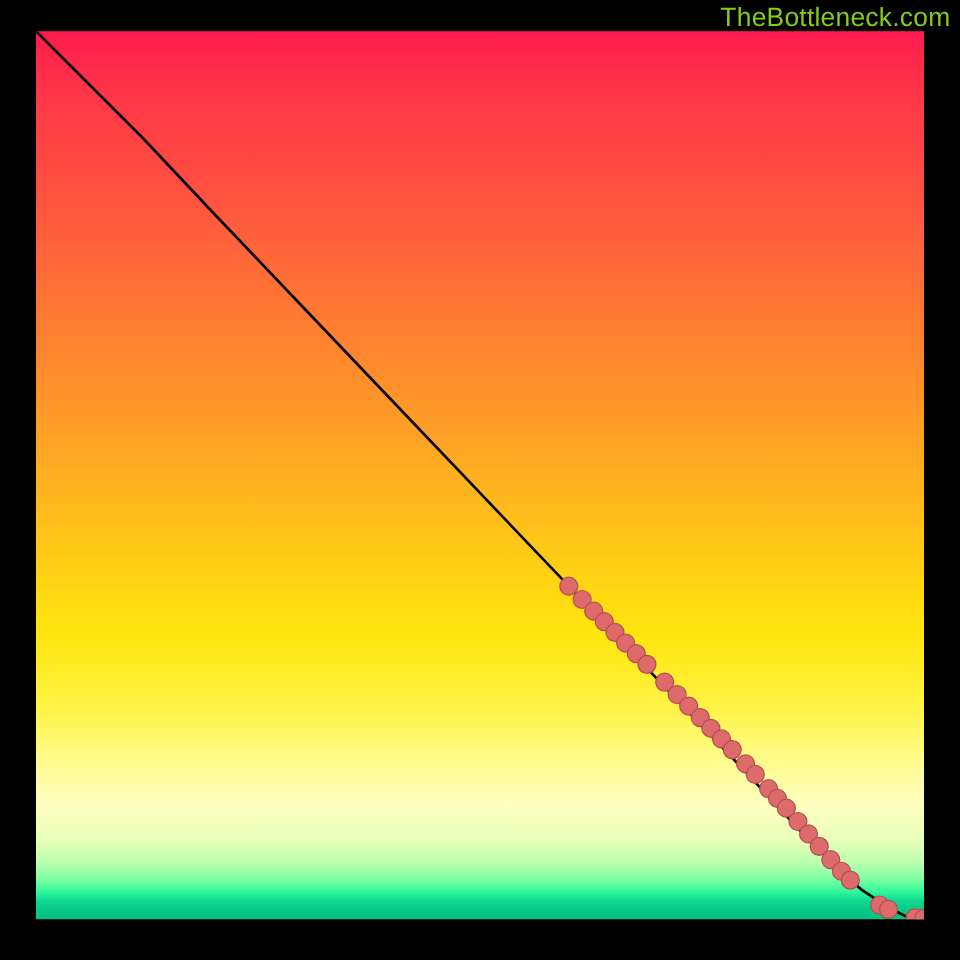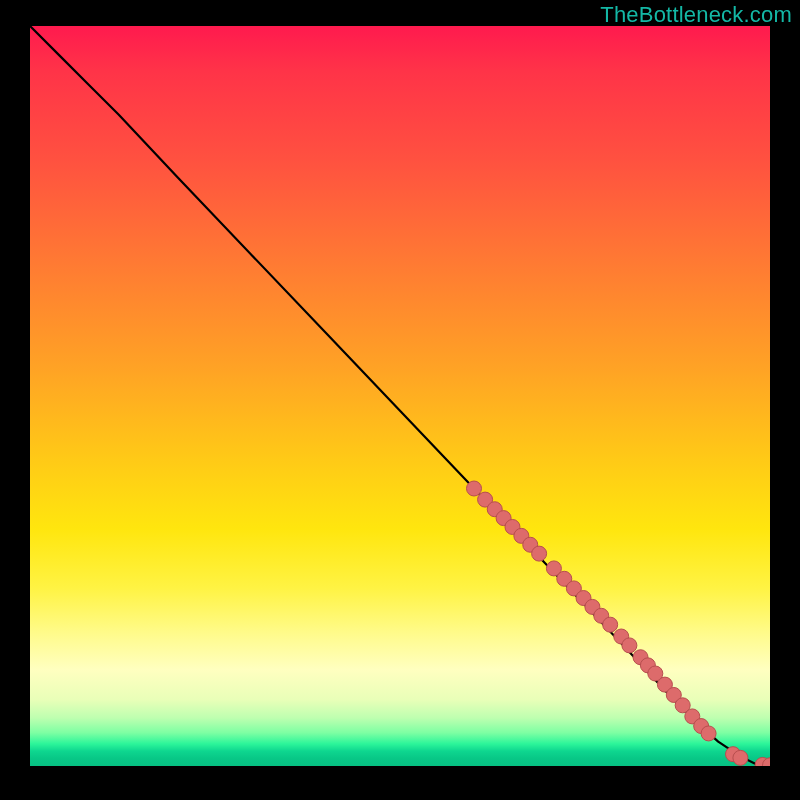--- a/index.html
+++ b/index.html
@@ -14,21 +14,21 @@
   .frame {
     position: relative;
     width: 800px;
     height: 800px;
     background: #000;
   }
   .watermark {
     position: absolute;
     top: 2px;
     right: 8px;
-    color: #14b8a6;
+    color: #84cc16;
     font-size: 22px;
     font-weight: 500;
     letter-spacing: 0.2px;
     z-index: 20;
   }
   .plot-area {
     position: absolute;
     left: 30px;
     top: 26px;
     width: 740px;

